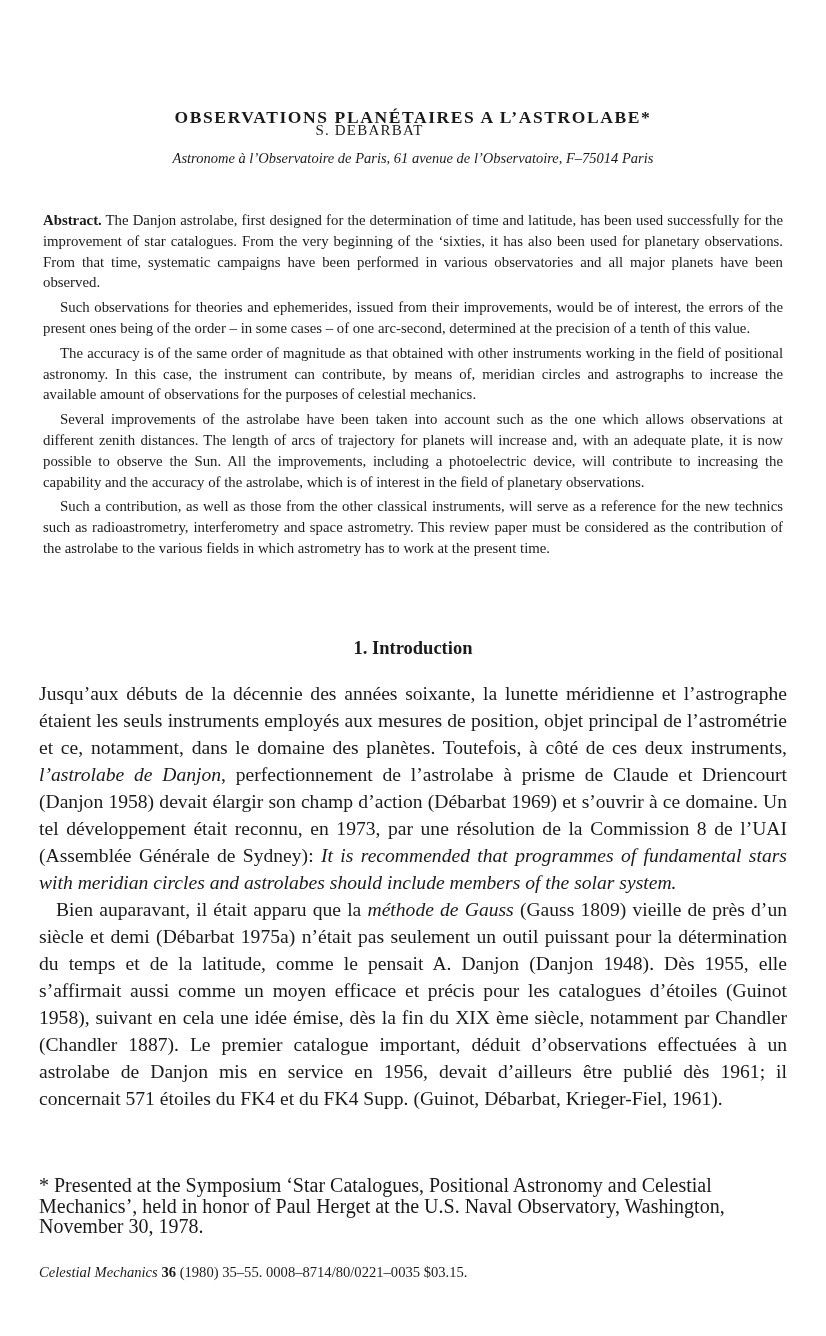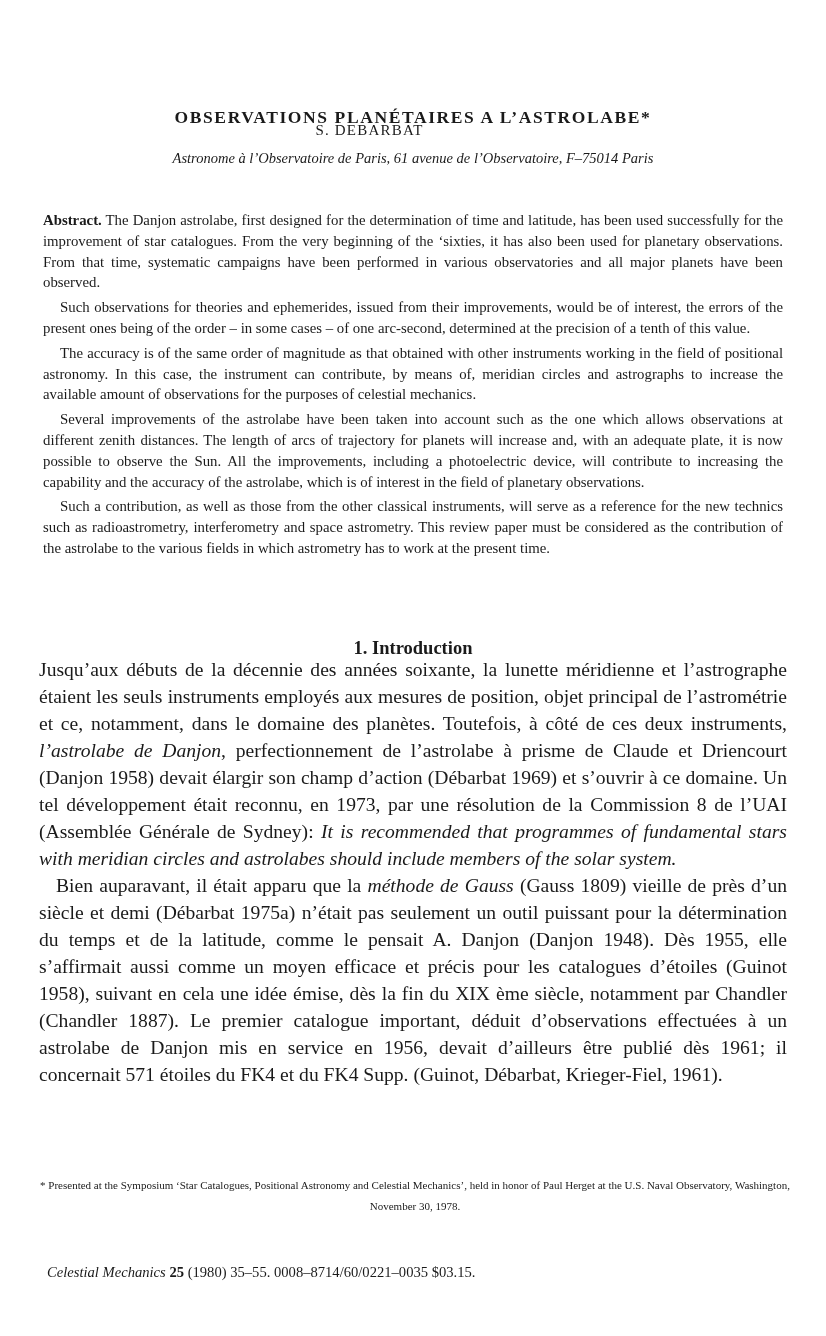--- a/index.html
+++ b/index.html
@@ -24,35 +24,35 @@
     font-size: 14.8px; line-height: 20.8px; text-align: justify;
   }
   .abstract p { margin: 4px; text-indent: 17px; }
   .abstract p.first { text-indent: 0; }
   .abstract b { font-weight: bold; }
   .section-heading {
     position: absolute; top: 638px; left: 0; width: 826px; text-align: center;
     font-weight: bold; font-size: 18.5px;
   }
   .body {
-    position: absolute; top: 656px; left: 39px; width: 748px;
+    position: absolute; top: 680px; left: 39px; width: 748px;
     font-size: 19.6px; line-height: 27px; text-align: justify;
   }
   .body p { margin: 0; }
   .body p.indent { text-indent: 17px; }
   .body i { font-style: italic; }
   .footnote {
     position: absolute; top: 1175px; left: 39px; width: 752px;
-    font-size: 11px; line-height: 20.5px; text-align: center;
+    font-size: 20px; line-height: 20.5px;
   }
   .citation {
     position: absolute; top: 1263px; left: 39px; width: 760px;
     font-size: 14.6px; line-height: 19.5px;
   }
-  .citation i { font-style: italic; margin-left: 8px; }
+  .citation i { font-style: italic; }
   .citation b { font-weight: bold; }
 </style>
 </head>
 <body>
 
 <div class="title">OBSERVATIONS PLANÉTAIRES A L’ASTROLABE*</div>
 <div class="author">S. DEBARBAT</div>
 <div class="affil">Astronome à l’Observatoire de Paris, 61 avenue de l’Observatoire, F–75014 Paris</div>
 
 <div class="abstract">
@@ -66,14 +66,14 @@
 <div class="section-heading">1. Introduction</div>
 
 <div class="body">
   <p><span>Jusqu’aux débuts de la décennie des années soixante, la lunette méridienne et l’astrographe étaient les seuls instruments employés aux mesures de position, objet principal de l’astrométrie et ce, notamment, dans le domaine des planètes. Toutefois, à côté de ces deux instruments, </span><i>l’astrolabe de Danjon</i><span>, perfectionnement de l’astrolabe à prisme de Claude et Driencourt (Danjon 1958) devait élargir son champ d’action (Débarbat 1969) et s’ouvrir à ce domaine. Un tel développement était reconnu, en 1973, par une résolution de la Commission 8 de l’UAI (Assemblée Générale de Sydney): </span><i>It is recommended that programmes of fundamental stars with meridian circles and astrolabes should include members of the solar system.</i></p>
   <p class="indent"><span>Bien auparavant, il était apparu que la </span><i>méthode de Gauss</i><span> (Gauss 1809) vieille de près d’un siècle et demi (Débarbat 1975a) n’était pas seulement un outil puissant pour la détermination du temps et de la latitude, comme le pensait A. Danjon (Danjon 1948). Dès 1955, elle s’affirmait aussi comme un moyen efficace et précis pour les catalogues d’étoiles (Guinot 1958), suivant en cela une idée émise, dès la fin du XIX ème siècle, notamment par Chandler (Chandler 1887). Le premier catalogue important, déduit d’observations effectuées à un astrolabe de Danjon mis en service en 1956, devait d’ailleurs être publié dès 1961; il concernait 571 étoiles du FK4 et du FK4 Supp. (Guinot, Débarbat, Krieger-Fiel, 1961).</span></p>
 </div>
 
 <div class="footnote">* Presented at the Symposium ‘Star Catalogues, Positional Astronomy and Celestial Mechanics’, held in honor of Paul Herget at the U.S. Naval Observatory, Washington, November 30, 1978.</div>
 
 <div class="citation">
-  <div><i>Celestial Mechanics</i> <b>25</b><span> (1980) 35–55.   0008–8714/60/0221–0035 $03.15.</span></div>
+  <div><i>Celestial Mechanics</i> <b>36</b><span> (1980) 35–55.   0008–8714/80/0221–0035 $03.15.</span></div>
 </div>
 
 </body></html>

